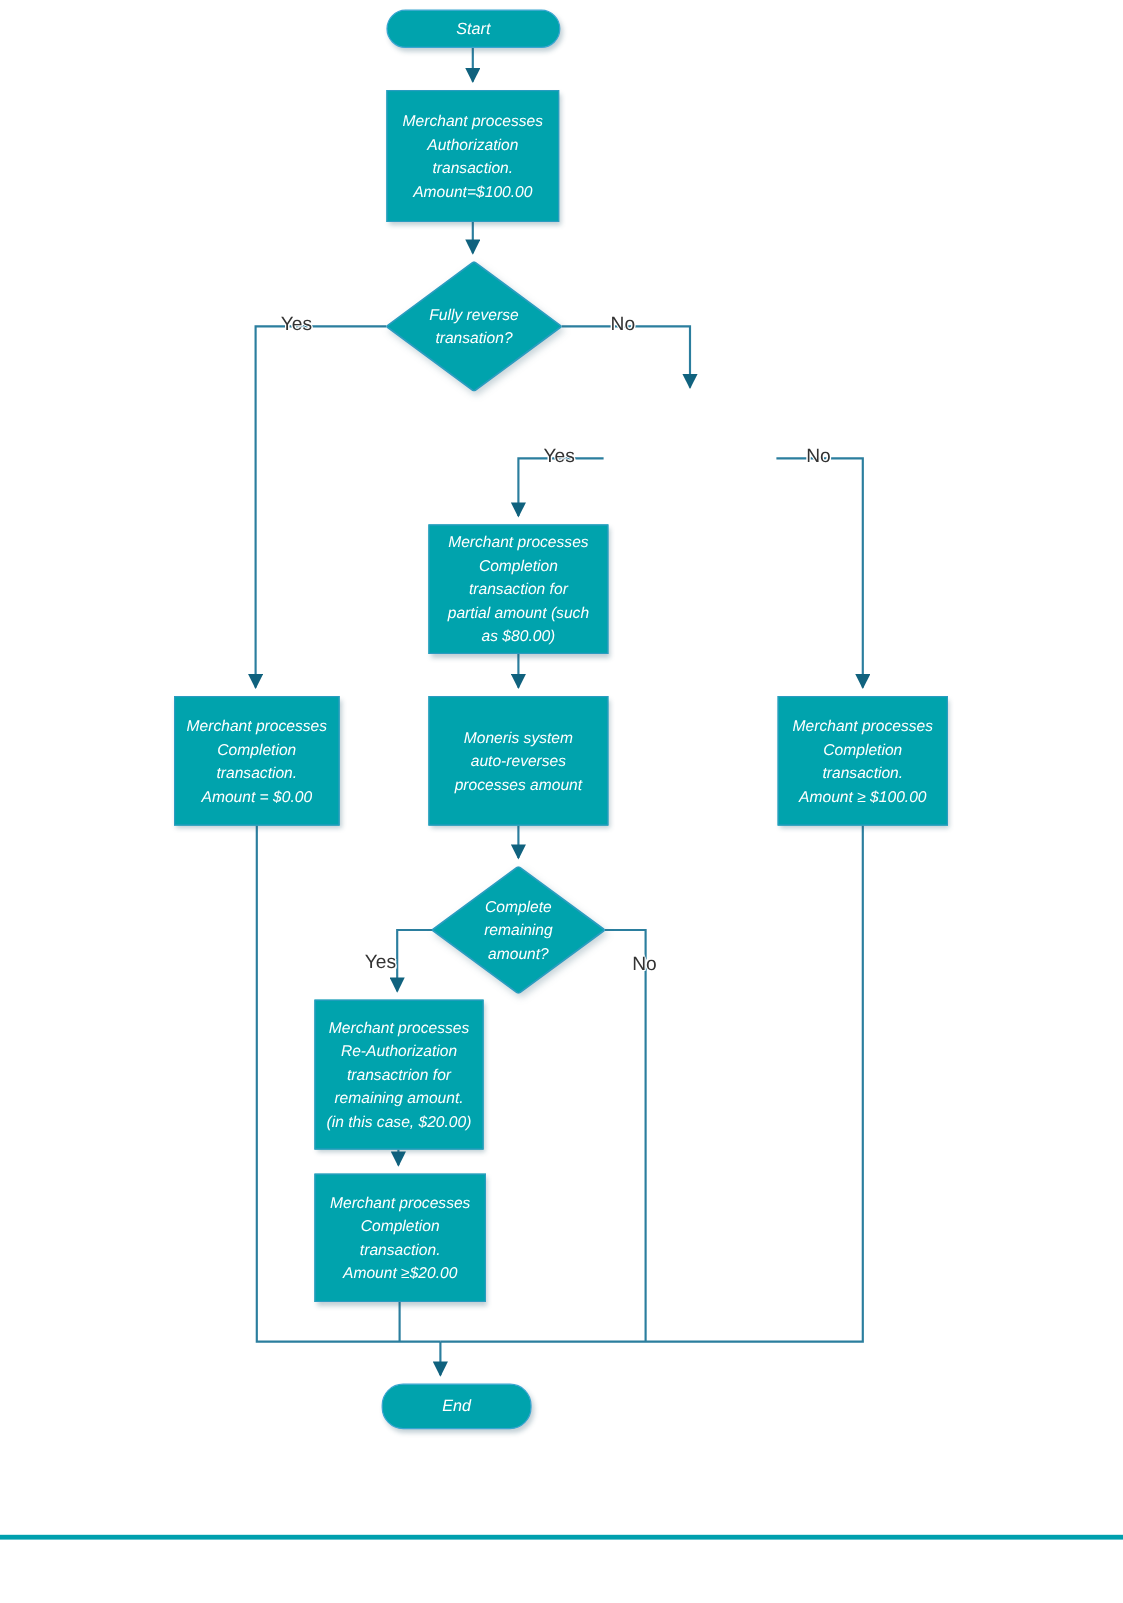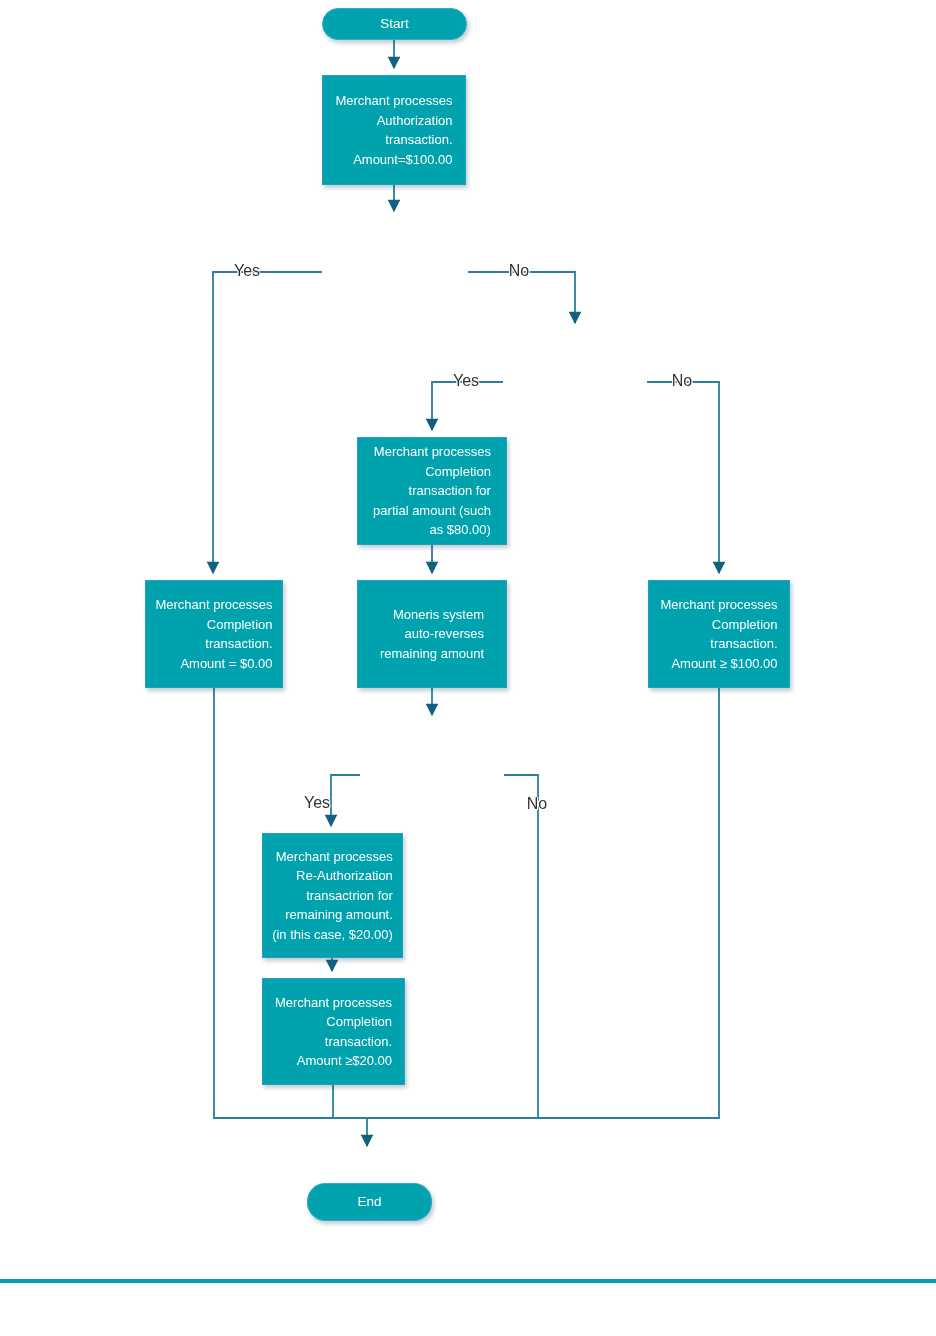--- a/index.html
+++ b/index.html
@@ -29,23 +29,24 @@
   }
   .conn{
     fill:none;
     stroke:var(--line);
     stroke-width:1.8;
   }
   #arrowhead path{fill:var(--arrow);}
   .node{
     position:absolute;
     display:flex;align-items:center;justify-content:center;
-    text-align:right;
+    text-align:center;
     color:var(--node-text);
     box-sizing:border-box;
+    font-style:italic;
   }
   .node .node-label{
     white-space:pre-line;
     font-size:13px;
     line-height:19.5px;
   }
   .box{
     background:var(--node-fill);
     border:1px solid var(--node-border);
     box-shadow:2px 3px 4px rgba(30,80,100,.28);
@@ -114,67 +115,82 @@
     <span class="node-label">Start</span>
   </div>
 
   <div class="node box" style="left:322px;top:75px;width:144px;height:110px;">
     <span class="node-label">Merchant processes
 Authorization
 transaction.
 Amount=$100.00</span>
   </div>
 
+  <div class="node diamond" style="left:322px;top:218px;width:146px;height:108px;">
+    <svg class="diamond-bg" viewBox="0 0 100 100" preserveAspectRatio="none">
+      <polygon points="50,0 100,50 50,100 0,50"></polygon>
+    </svg>
+    <span class="node-label">Fully reverse
+transation?</span>
+  </div>
 
   <div class="node box" style="left:145px;top:580px;width:138px;height:108px;">
     <span class="node-label">Merchant processes
 Completion
 transaction.
 Amount = $0.00</span>
   </div>
 
 
   <div class="node box" style="left:357px;top:437px;width:150px;height:108px;">
     <span class="node-label">Merchant processes
 Completion
 transaction for
 partial amount (such
 as $80.00)</span>
   </div>
 
   <div class="node box" style="left:357px;top:580px;width:150px;height:108px;">
     <span class="node-label">Moneris system
 auto-reverses
-remaining amount</span>
+processes amount</span>
   </div>
 
   <div class="node box" style="left:648px;top:580px;width:142px;height:108px;">
     <span class="node-label">Merchant processes
 Completion
 transaction.
 Amount ≥ $100.00</span>
   </div>
 
+  <div class="node diamond" style="left:360px;top:722px;width:144px;height:106px;">
+    <svg class="diamond-bg" viewBox="0 0 100 100" preserveAspectRatio="none">
+      <polygon points="50,0 100,50 50,100 0,50"></polygon>
+    </svg>
+    <span class="node-label">Complete
+remaining
+amount?</span>
+  </div>
 
   <div class="node box" style="left:262px;top:833px;width:141px;height:125px;">
     <span class="node-label">Merchant processes
 Re-Authorization
 transactrion for
 remaining amount.
 (in this case, $20.00)</span>
   </div>
 
   <div class="node box" style="left:262px;top:978px;width:143px;height:107px;">
     <span class="node-label">Merchant processes
 Completion
 transaction.
 Amount ≥$20.00</span>
   </div>
 
-  <div class="node stadium" style="left:307px;top:1153px;width:125px;height:38px;margin-top:30px;">
+  <div class="node stadium" style="left:318px;top:1153px;width:125px;height:38px;">
     <span class="node-label">End</span>
   </div>
 
   <div class="edge-label" style="left:247px;top:271px;">Yes</div>
   <div class="edge-label" style="left:519px;top:271px;">No</div>
   <div class="edge-label" style="left:466px;top:381px;">Yes</div>
   <div class="edge-label" style="left:682px;top:381px;">No</div>
   <div class="edge-label" style="left:317px;top:803px;">Yes</div>
   <div class="edge-label" style="left:537px;top:804px;">No</div>
 

